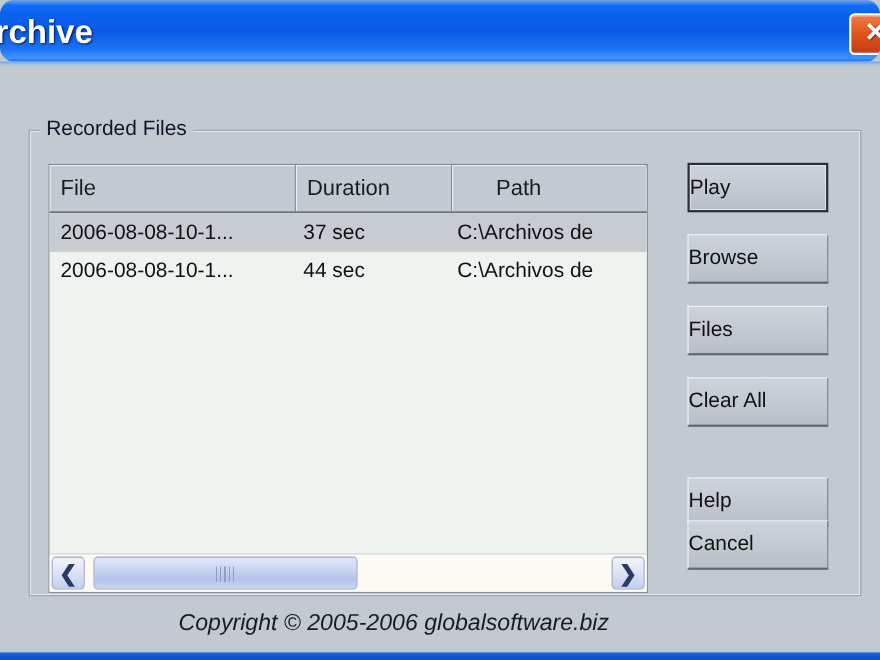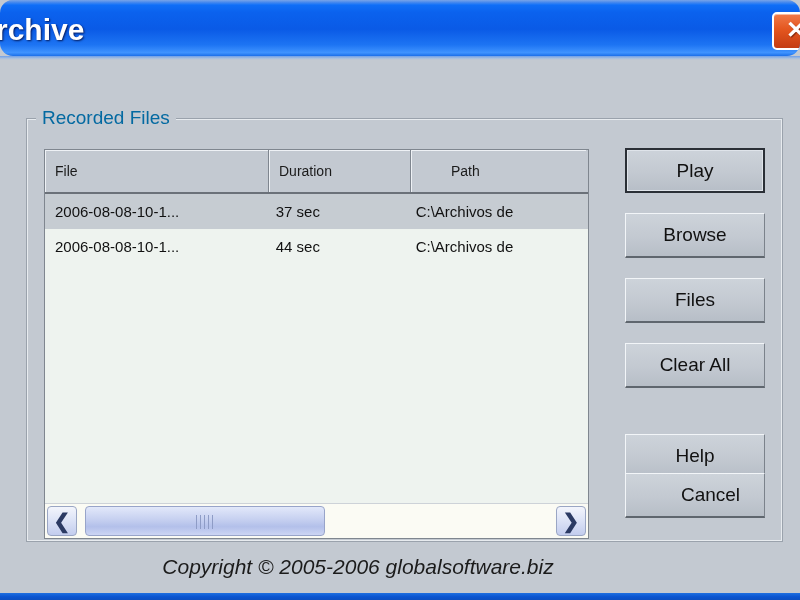--- a/index.html
+++ b/index.html
@@ -110,21 +110,21 @@
     border-top-color: #9aa2ac;
     box-shadow: 1px 1px 0 #e7ebef inset, -1px -1px 0 #e7ebef inset;
   }
   .groupbox-label {
     position: absolute;
     left: 36px;
     top: 47px;
     padding: 0 6px;
     background: #c3c9d1;
     font-size: 19px;
-    color: #0369a1;
+    color: #0f172a;
     white-space: nowrap;
   }
 
   
   .listview {
     position: absolute;
     left: 44px;
     top: 89px;
     width: 543px;
     height: 388px;
@@ -140,21 +140,21 @@
     height: 42px;
     display: flex;
     background: #c3c9d1;
     border-bottom: 2px solid #6b7179;
   }
   .lv-th {
     position: relative;
     height: 42px;
     line-height: 42px;
     padding-left: 10px;
-    font-size: 14px;
+    font-size: 20px;
     color: #1b1b1b;
     box-sizing: border-box;
     border-right: 1px solid #7f868f;
     box-shadow: inset 1px 1px 0 #eef1f5;
     background: #c3c9d1;
     cursor: pointer;
     white-space: nowrap;
     overflow: hidden;
   }
   .col-file { width: 224px; }
@@ -166,21 +166,21 @@
     left: 0;
     top: 44px;
     width: 100%;
     bottom: 0;
     background: #eef3ef;
   }
   .lv-row {
     display: flex;
     height: 35px;
     align-items: center;
-    font-size: 15px;
+    font-size: 19px;
     color: #111;
     white-space: nowrap;
     cursor: default;
   }
   .lv-row.selected { background: #c6ccd2; }
   .cell { padding-left: 10px; box-sizing: border-box; overflow: hidden; }
   .cell.c-file { width: 224px; }
   .cell.c-duration { width: 142px; }
   .cell.c-path { width: 185px; }
 
@@ -237,31 +237,31 @@
     width: 18px;
     height: 14px;
     background: repeating-linear-gradient(to right,
         #8e9cc6 0px, #8e9cc6 1px, transparent 1px, transparent 4px);
   }
 
   
   .btn {
     position: absolute;
     left: 625px;
-    width: 140px;
+    width: 128px;
     height: 45px;
     background: linear-gradient(to bottom, #cdd3da 0%, #c3c9d1 55%, #b7bec7 100%);
     border-top: 1px solid #f2f5f8;
     border-left: 1px solid #f2f5f8;
     border-right: 1px solid #7b828b;
     border-bottom: 2px solid #5f666e;
     box-sizing: border-box;
     font-size: 19px;
     color: #111;
-    text-align: center;
+    text-align: left;
     line-height: 42px;
     cursor: pointer;
     white-space: nowrap;
   }
   .btn.default {
     border: 2px solid #2a2f36;
     box-shadow: inset 0 0 0 1px #dfe4ea;
     line-height: 41px;
   }
 
@@ -339,19 +339,19 @@
         <div class="sb-arrow">❯</div>
       </div>
 
     </div>
 
     <div class="btn default" style="top:88px;">Play</div>
     <div class="btn" style="top:153px;">Browse</div>
     <div class="btn" style="top:218px;">Files</div>
     <div class="btn" style="top:283px;">Clear All</div>
     <div class="btn" style="top:348px;margin-top:26px;">Help</div>
-    <div class="btn" style="top:413px;padding-left:31px;">Cancel</div>
+    <div class="btn" style="top:413px;">Cancel</div>
 
     <div class="footer-text">Copyright © 2005-2006 globalsoftware.biz</div>
   </div>
 
   <div class="bottom-bar"></div>
 </div>
 
 </body></html>

